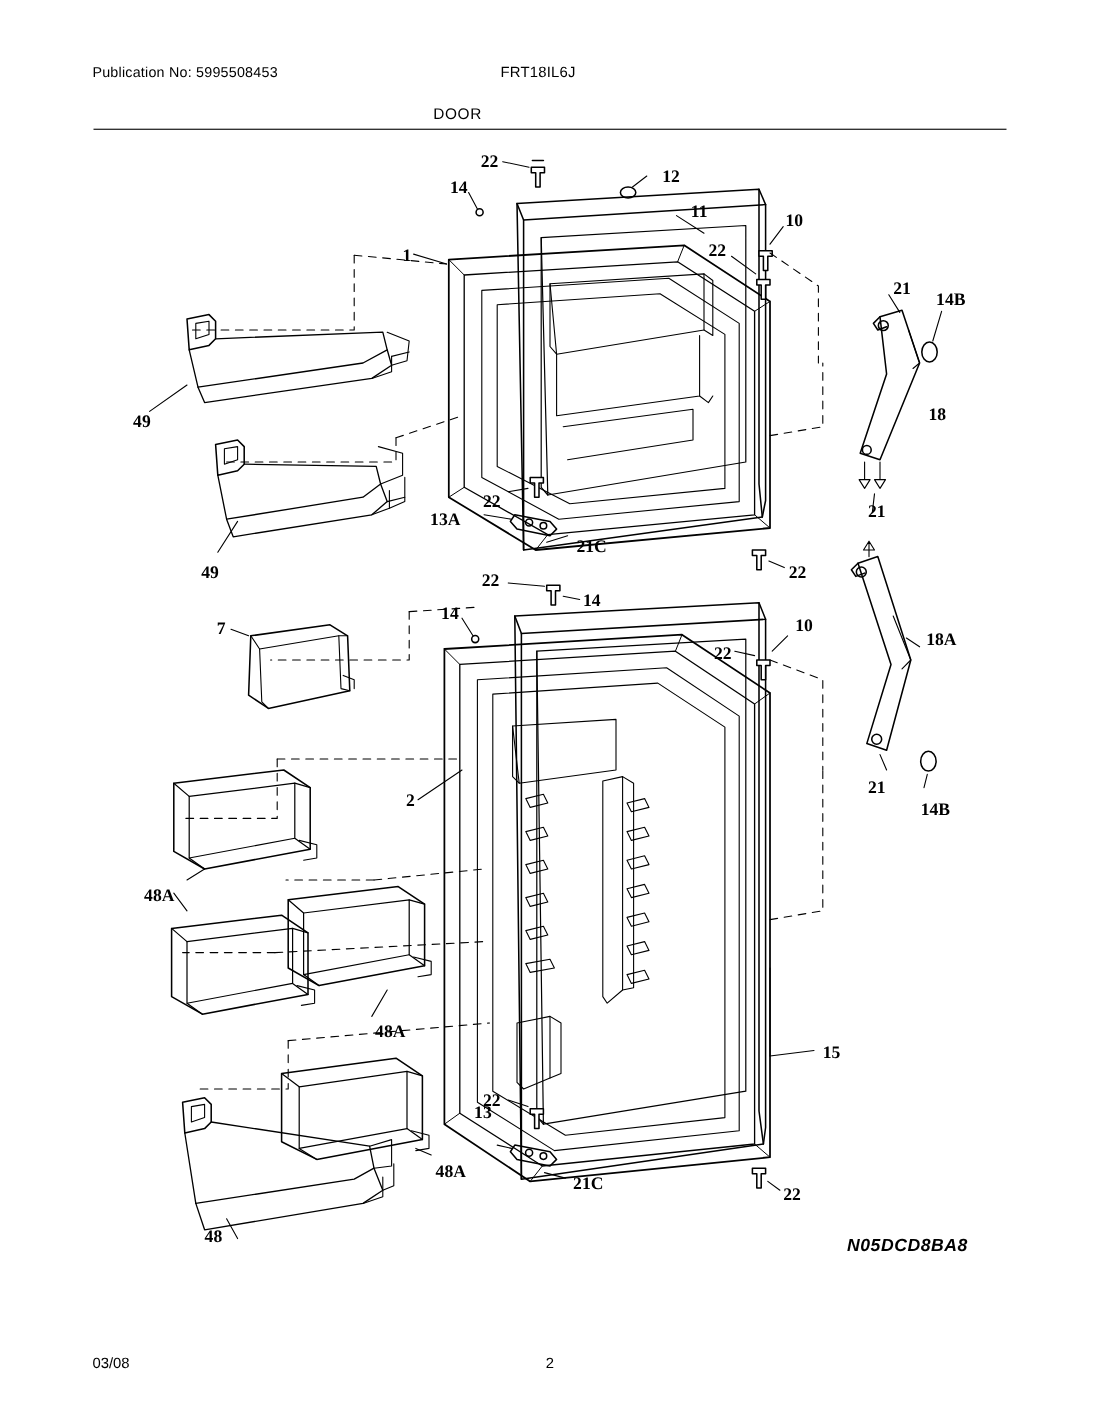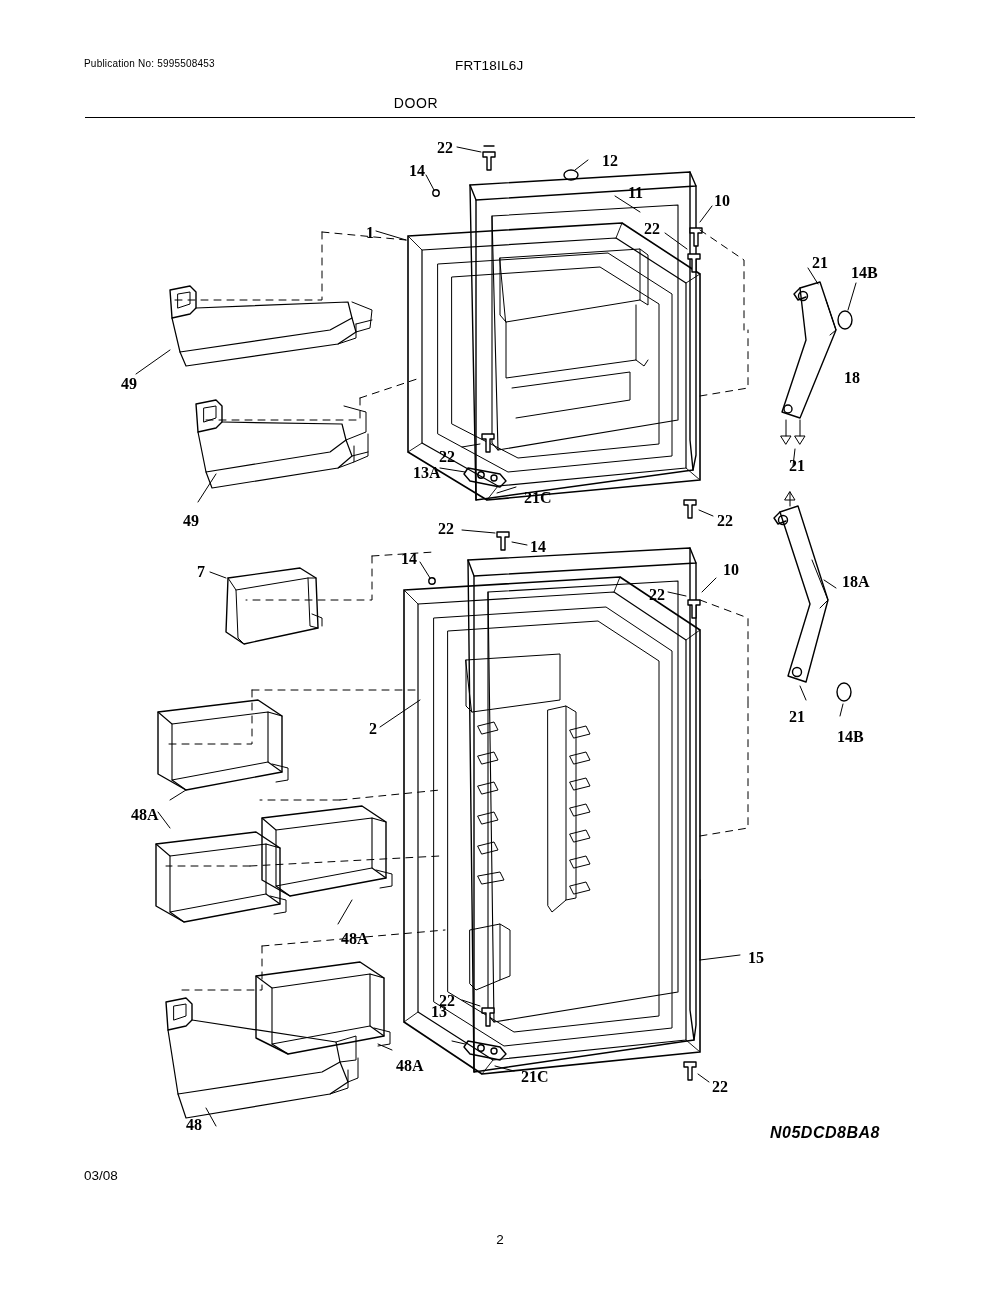--- a/index.html
+++ b/index.html
@@ -17,21 +17,21 @@
   }
   .page {
     position: absolute;
     left: 0; top: 0;
     width: 1000px;
     height: 1294px;
   }
   .hdr-pub {
     position: absolute;
     left: 84px; top: 58px;
-    font-size: 10px;
+    font-size: 13px;
     letter-spacing: 0.2px;
     white-space: nowrap;
   }
   .hdr-model {
     position: absolute;
     left: 455px; top: 58px;
     font-size: 13.5px;
     letter-spacing: 0.2px;
     white-space: nowrap;
   }
@@ -45,21 +45,21 @@
   }
   .rule {
     position: absolute;
     left: 85px; top: 117px;
     width: 830px;
     height: 1px;
     background: #000000;
   }
   .footer-date {
     position: absolute;
-    left: 84px; top: 1168px;
+    left: 84px; top: 1232px;
     font-size: 13.5px;
   }
   .footer-page {
     position: absolute;
     left: 0; top: 1232px;
     width: 1000px;
     text-align: center;
     font-size: 13.5px;
   }
   .drawing-code {
@@ -361,21 +361,21 @@
       <div class="lbl" style="left: 628px; top: 184px;">11</div>
       <div class="lbl" style="left: 714px; top: 192px;">10</div>
       <div class="lbl" style="left: 644px; top: 220px;">22</div>
       <div class="lbl" style="left: 366px; top: 224px;">1</div>
       <div class="lbl" style="left: 812px; top: 254px;">21</div>
       <div class="lbl" style="left: 851px; top: 264px;">14B</div>
       <div class="lbl" style="left: 844px; top: 357px; margin-top: 12px;">18</div>
       <div class="lbl" style="left: 121px; top: 375px;">49</div>
       <div class="lbl" style="left: 439px; top: 448px;">22</div>
       <div class="lbl" style="left: 789px; top: 457px;">21</div>
-      <div class="lbl" style="left: 413px; top: 464px;">13A</div>
+      <div class="lbl" style="left: 391px; top: 464px;">13A</div>
       <div class="lbl" style="left: 524px; top: 489px;">21C</div>
       <div class="lbl" style="left: 183px; top: 512px;">49</div>
       <div class="lbl" style="left: 717px; top: 512px;">22</div>
       <div class="lbl" style="left: 438px; top: 520px;">22</div>
       <div class="lbl" style="left: 530px; top: 538px;">14</div>
       <div class="lbl" style="left: 401px; top: 550px;">14</div>
       <div class="lbl" style="left: 197px; top: 563px;">7</div>
       <div class="lbl" style="left: 723px; top: 561px;">10</div>
       <div class="lbl" style="left: 649px; top: 586px;">22</div>
       <div class="lbl" style="left: 842px; top: 573px;">18A</div>

